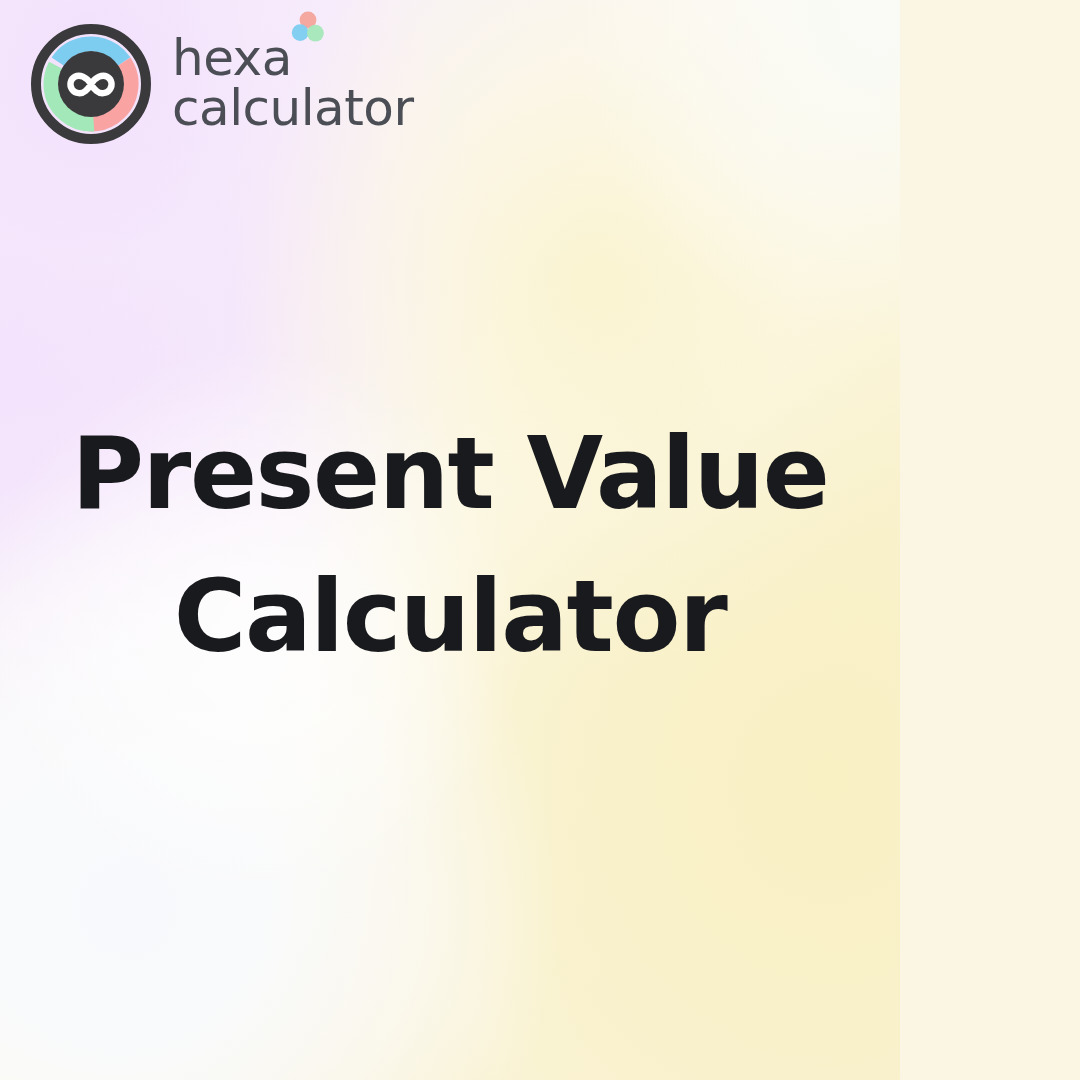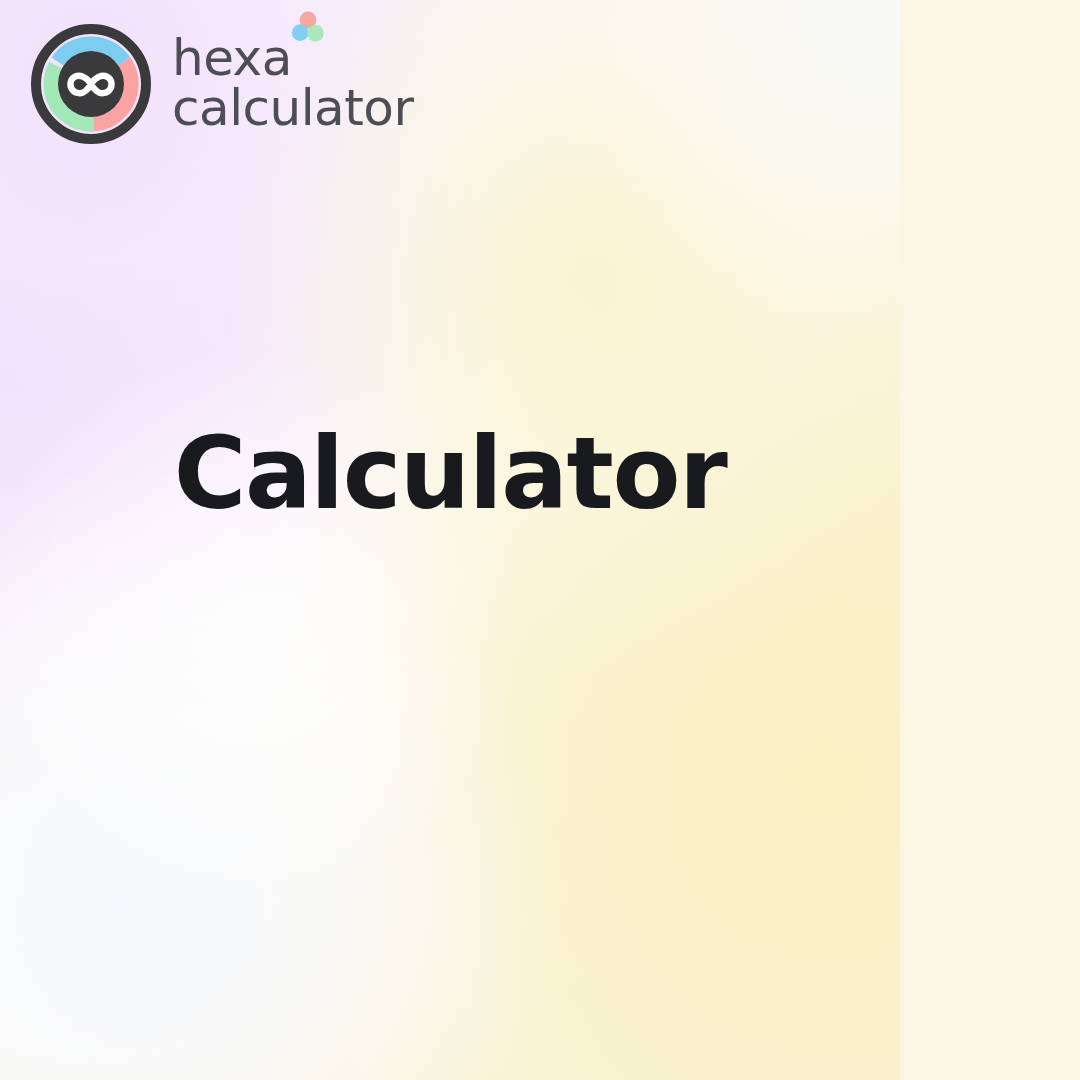--- a/index.html
+++ b/index.html
@@ -230,16 +230,17 @@
         <circle cx="17.0" cy="9.0" r="8.4" fill="#f4a8a0"></circle>
         <circle cx="9.2" cy="21.6" r="8.4" fill="#7ccdf0" opacity="0.95"></circle>
         <circle cx="24.4" cy="22.2" r="8.4" fill="#a3e8b8" opacity="0.95"></circle>
       </svg>
 
       <span class="wordmark-line" id="wordmark-line-calculator">calculator</span>
     </div>
   </div>
 
   <h1 id="headline">
+    <span class="headline-line">Present Value</span>
     <span class="headline-line">Calculator</span>
   </h1>
 
 </div>
 
 </body></html>

